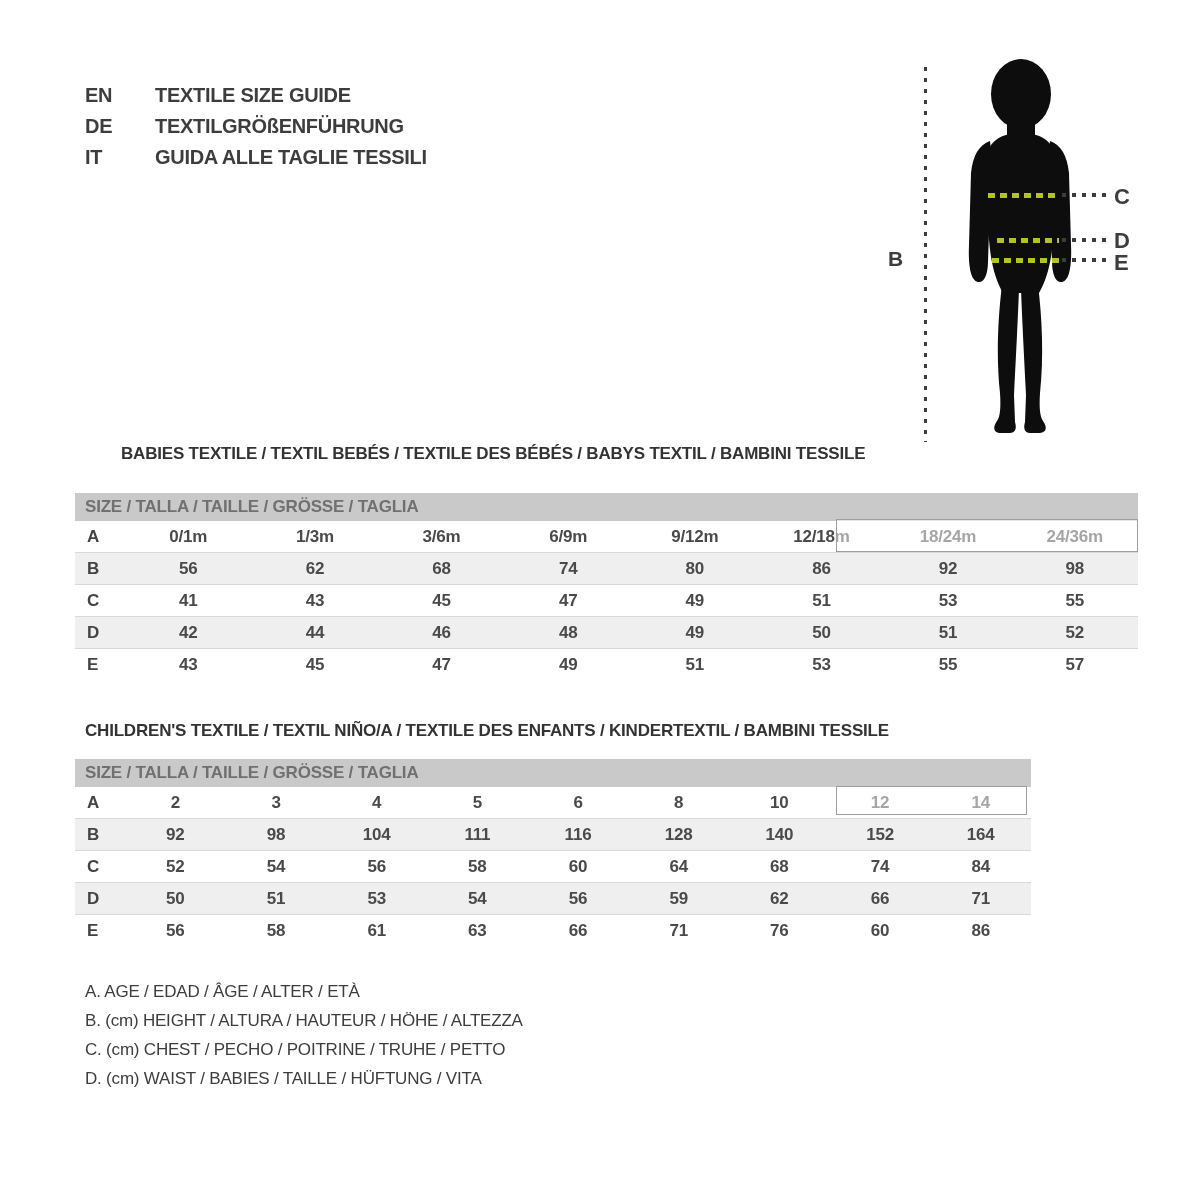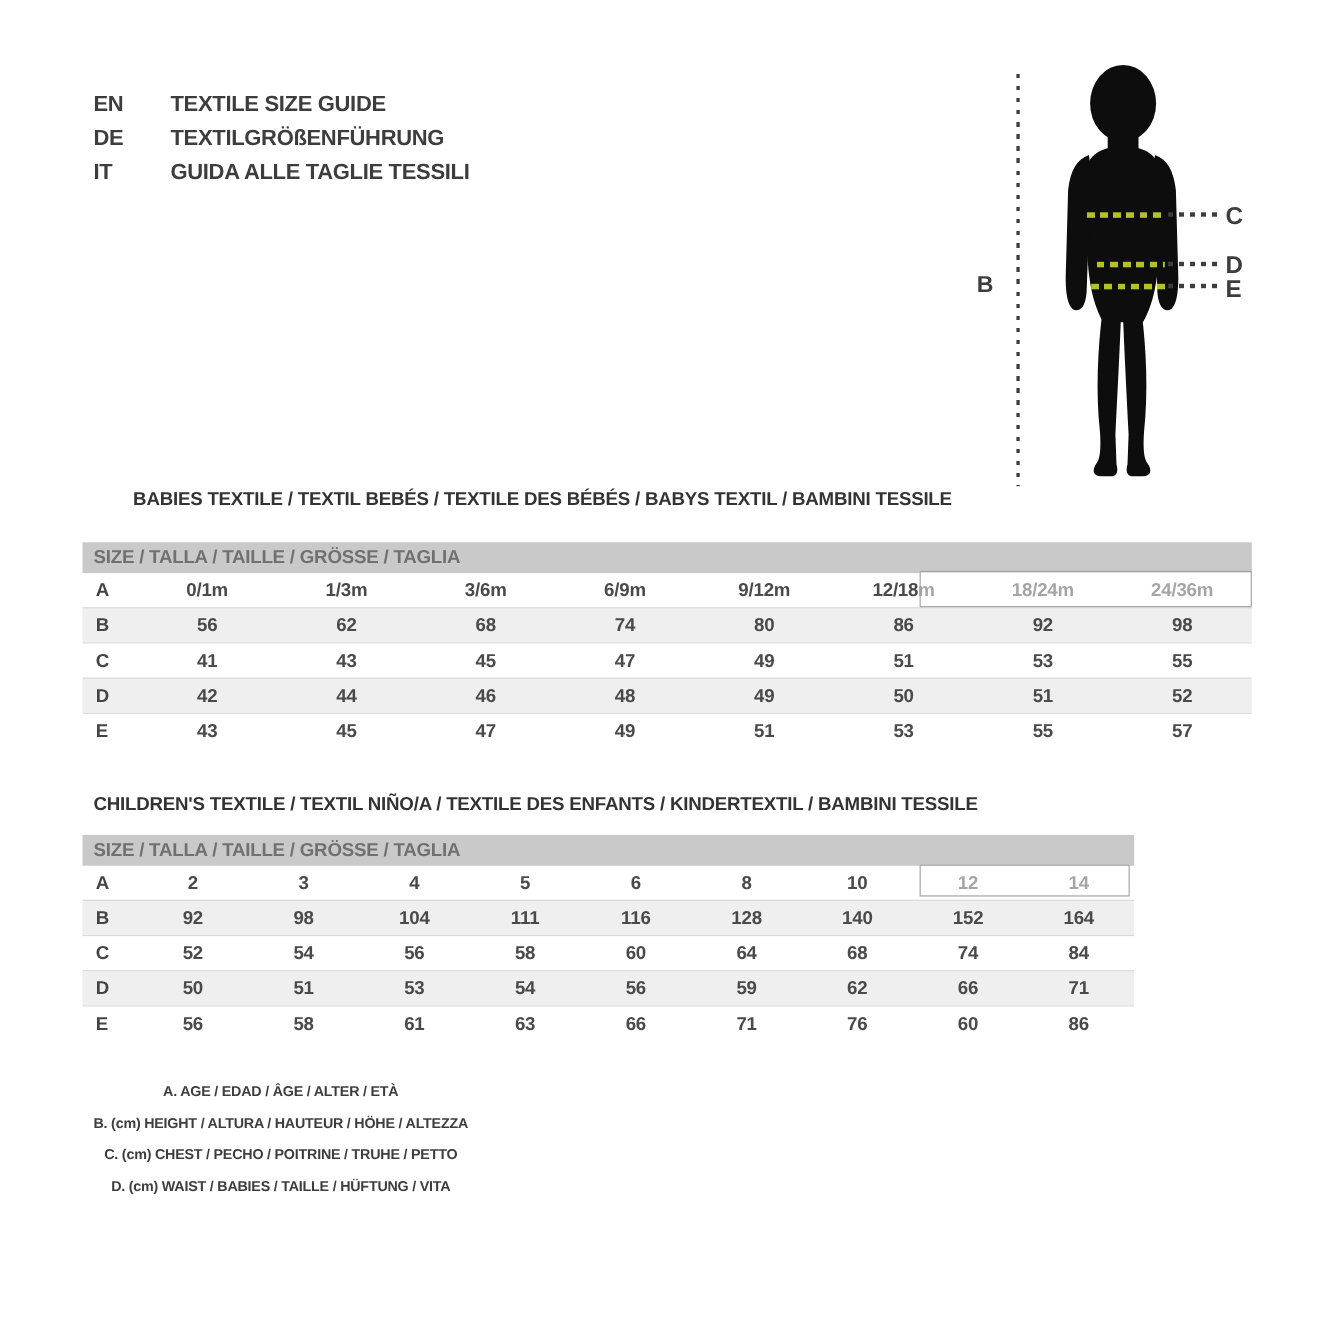--- a/index.html
+++ b/index.html
@@ -62,22 +62,22 @@
   .tcell.rowlabel { flex:0 0 38px; text-align:left; padding-left:12px; color:#444444; }
 
   
   .sel-box { position:absolute; background:rgba(255,255,255,0.5);
     border:1px solid var(--box-border); box-sizing:border-box; }
   #babies-selection { left:836px; top:519px; width:302px; height:33px; }
   #children-selection { left:836px; top:786px; width:191px; height:29px; }
 
   
   #legend { position:absolute; left:85px; top:977px; }
-  .legend-line { height:29px; line-height:29px; font-size:13px; font-weight:700;
-    letter-spacing:-0.2px; color:var(--text-dark); white-space:nowrap;text-align:center; }
+  .legend-line { height:29px; line-height:29px; font-size:17px; font-weight:400;
+    letter-spacing:-0.2px; color:var(--text-dark); white-space:nowrap; }
 </style>
 </head>
 <body style="--accent-green: #b3c421; --silhouette: #0d0d0d; --table-header-bg: #c9c9c9; --table-header-text: #707070; --row-alt-bg: #efefef; --text-dark: #3d3d3d; --box-border: #9f9f9f;">
 
 <div id="lang-block">
     <div class="lang-row">
       <span class="lang-code">EN</span>
       <span class="lang-label">TEXTILE SIZE GUIDE</span>
     </div>
     <div class="lang-row">

